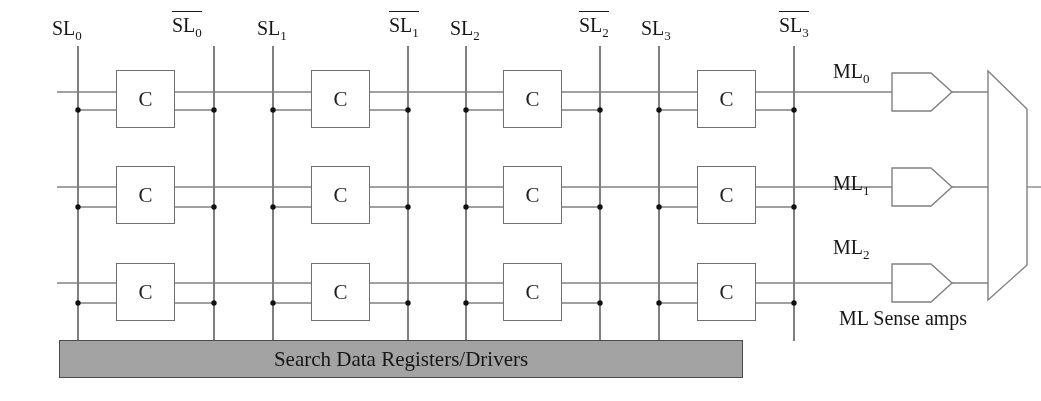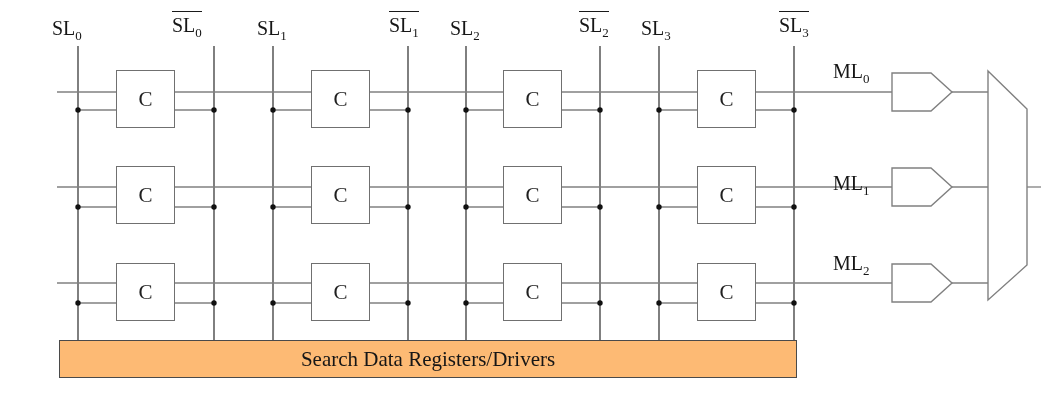--- a/index.html
+++ b/index.html
@@ -67,24 +67,24 @@
     font-size: 20px;
     white-space: nowrap;
     z-index: 3;
     color: #161616;
   }
 
   .bottom-box {
     position: absolute;
     left: 15px;
     top: 340px;
-    width: 738px;
+    width: 684px;
     height: 38px;
     box-sizing: border-box;
-    background: #fdba74;
+    background: #a3a3a3;
     border: 1.5px solid #4a4a4a;
     display: flex;
     align-items: center;
     justify-content: center;
     font-size: 21px;
     color: #161616;
     z-index: 2;
   }
 </style>
 </head>
@@ -175,21 +175,21 @@
   <div class="sl-label ov" style="left:128px"><span class="ovline"><span>SL</span><sub>0</sub></span></div>
   <div class="sl-label" style="left:213px"><span class="ovline"><span>SL</span><sub>1</sub></span></div>
   <div class="sl-label ov" style="left:345px"><span class="ovline"><span>SL</span><sub>1</sub></span></div>
   <div class="sl-label" style="left:406px"><span class="ovline"><span>SL</span><sub>2</sub></span></div>
   <div class="sl-label ov" style="left:535px"><span class="ovline"><span>SL</span><sub>2</sub></span></div>
   <div class="sl-label" style="left:597px"><span class="ovline"><span>SL</span><sub>3</sub></span></div>
   <div class="sl-label ov" style="left:735px"><span class="ovline"><span>SL</span><sub>3</sub></span></div>
 
   <div class="ml-label" style="top:60px"><span>ML</span><sub>0</sub></div>
   <div class="ml-label" style="top:172px"><span>ML</span><sub>1</sub></div>
-  <div class="ml-label" style="top:252px"><span>ML</span><sub>2</sub></div>
+  <div class="ml-label" style="top:236px"><span>ML</span><sub>2</sub></div>
 
   <div class="cell" style="left:72px;top:70px">
       <span>C</span>
     </div>
   <div class="cell" style="left:267px;top:70px">
       <span>C</span>
     </div>
   <div class="cell" style="left:459px;top:70px">
       <span>C</span>
     </div>
@@ -214,18 +214,19 @@
   <div class="cell" style="left:267px;top:263px">
       <span>C</span>
     </div>
   <div class="cell" style="left:459px;top:263px">
       <span>C</span>
     </div>
   <div class="cell" style="left:653px;top:263px">
       <span>C</span>
     </div>
 
+  <div class="caption">ML Sense amps</div>
 
   <div class="bottom-box">
     <span>Search Data Registers/Drivers</span>
   </div>
 
 </div>
 
 </body></html>

